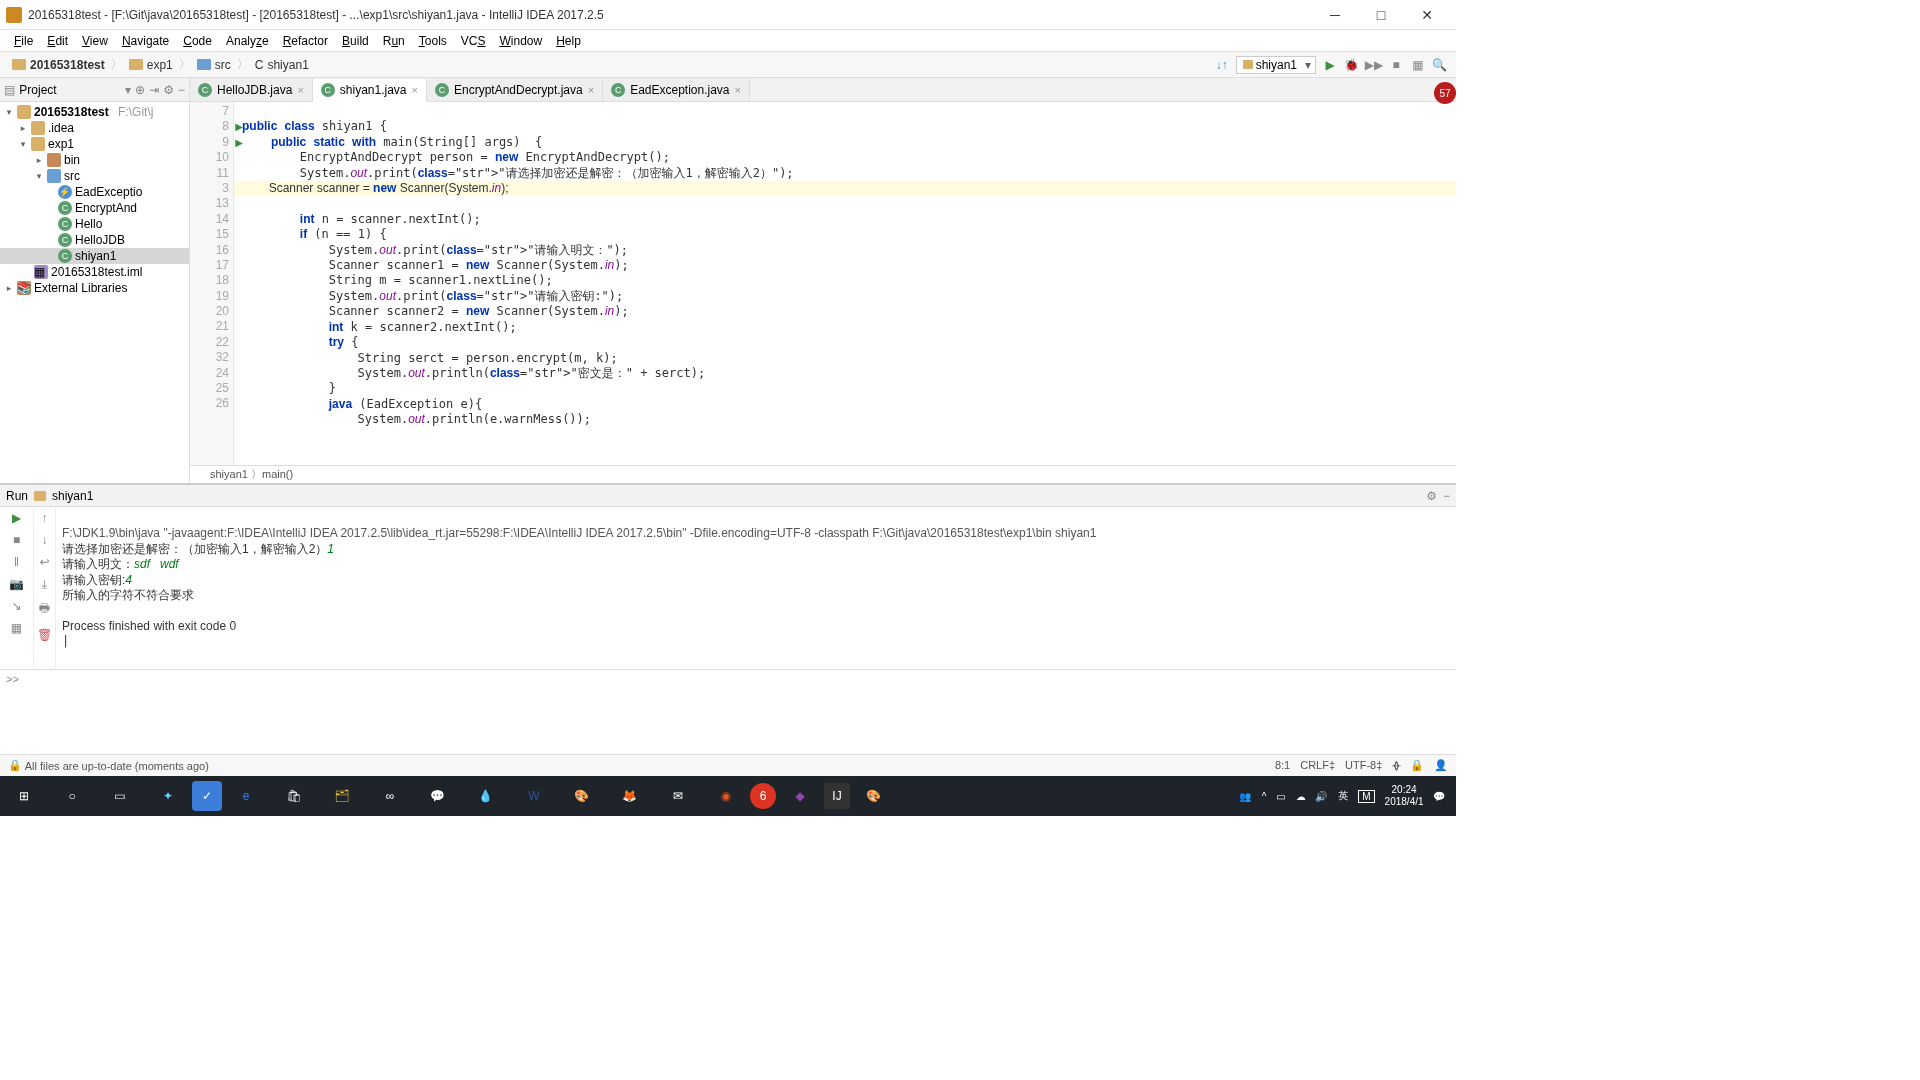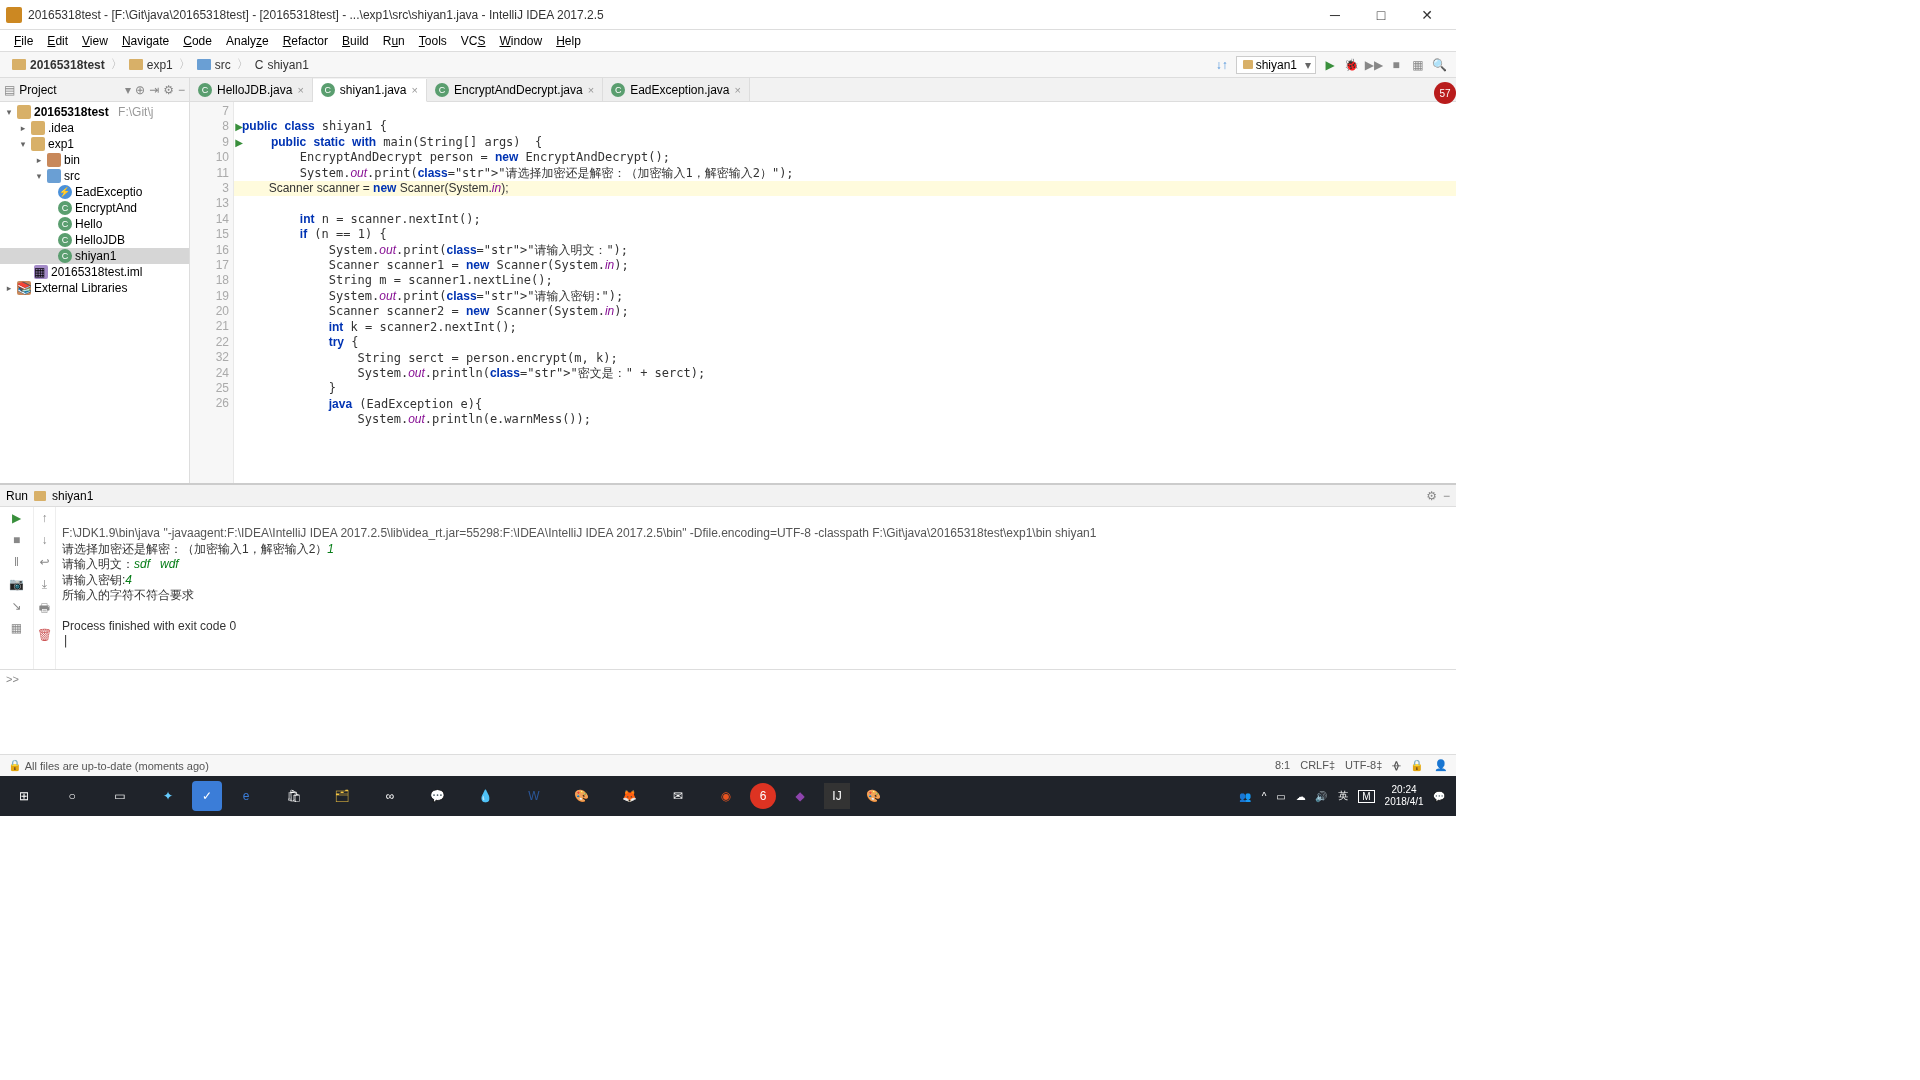--- a/index.html
+++ b/index.html
@@ -253,20 +253,21 @@
             Scanner scanner2 = <span class="kw">new</span> Scanner(System.<span class="fld">in</span>);
             <span class="kw">int</span> k = scanner2.nextInt();
             <span class="kw">try</span> {
                 String serct = person.encrypt(m, k);
                 System.<span class="fld">out</span>.println(<span <span="" class="kw">class</span>="str"&gt;"密文是：" + serct);
             }
             <span class="kw">java</span> (EadException e){
                 System.<span class="fld">out</span>.println(e.warnMess());
 </div>
     </div>
+    <div class="code-crumb">shiyan1 〉main()</div>
   </div>
 </div>
 
 <div class="run-panel">
   <div class="run-header">
     <span>Run</span>
     <span class="folder-icon" style="width:12px;height:10px"></span>
     <span>shiyan1</span>
     <span style="margin-left:auto;color:#888">⚙</span>
     <span style="color:#888">−</span>

